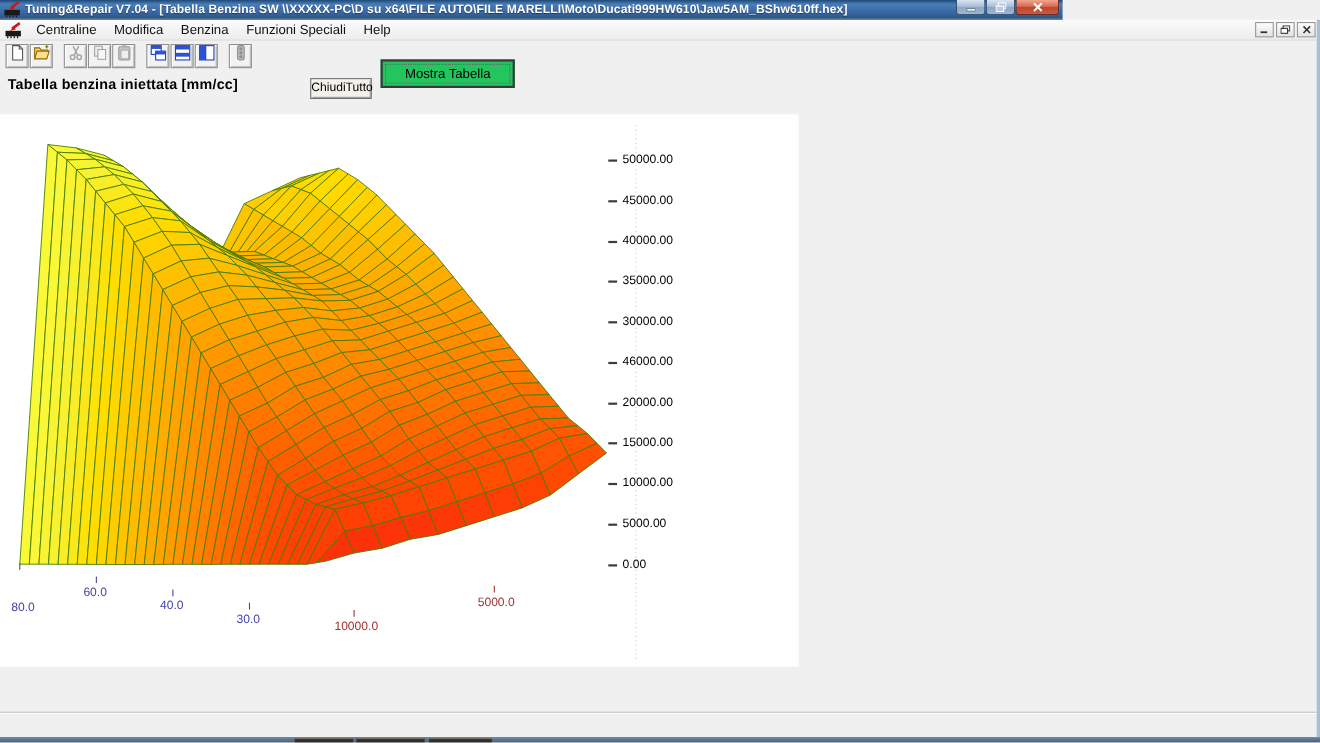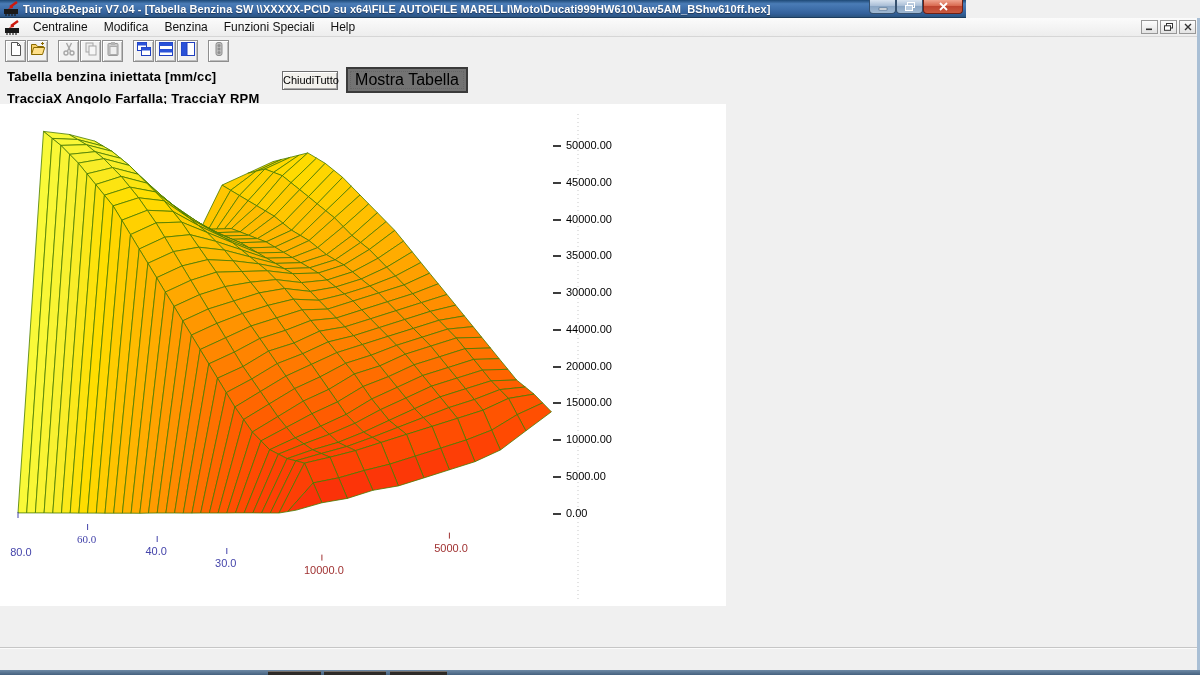--- a/index.html
+++ b/index.html
@@ -38,23 +38,23 @@
   .tb-gap { width:9px; }
   .tb-lead { width:5px; }
 
   
   .heading { position:absolute; left:7px; font-size:13px; font-weight:bold; color:#000; letter-spacing:.2px; }
   .h1 { top:69px; }
   .h2 { top:91px; }
   .btn-chiudi { position:absolute; left:282px; top:71px; width:56px; height:19px;
     background:#F2F1EC; border:1px solid #6E6E6E; box-shadow:inset 1px 1px 0 #fff, inset -1px -1px 0 #A8A8A8;
     font-size:11px; text-align:left; line-height:17px; color:#000; }
-  .btn-mostra { position:absolute; left:346px; top:67px; width:122px; height:26px;
-    background:#737373; border:2px solid #3A3A3A; padding:2px;
-    font-size:16px; color:#000; }
+  .btn-mostra { position:absolute; left:346px; top:54px; width:122px; height:26px;
+    background:#22c55e; border:2px solid #3A3A3A; padding:2px;
+    font-size:12px; color:#000; }
   .btn-mostra .inner { width:100%; height:100%; border:1px dotted #666;
     display:flex; align-items:center; justify-content:center; }
 
   
   .plot-panel { position:absolute; left:0; top:104px; width:726px; height:502px; background:#fff; }
   .plot-panel svg { position:absolute; left:0; top:0; }
   .ztick-dash { position:absolute; width:8px; height:2px; background:#3C3C3C; }
   .ztick-label { position:absolute; font-size:11px; color:#000; white-space:nowrap; }
   .xtick-label { position:absolute; font-size:11px; color:#4444AA; white-space:nowrap; transform:translateX(-55%); }
   .ytick-label { position:absolute; font-size:11px; color:#A03232; white-space:nowrap; transform:translateX(-45%); }
@@ -210,21 +210,20 @@
       <span><svg width="16" height="16" viewBox="0 0 16 16">
             <rect x="5" y="1.5" width="6" height="13" rx="2" fill="#BDBDBD" stroke="#8E8E8E"></rect>
             <circle cx="8" cy="4.5" r="1.5" fill="#8E8E8E"></circle>
             <circle cx="8" cy="8" r="1.5" fill="#8E8E8E"></circle>
             <circle cx="8" cy="11.5" r="1.5" fill="#8E8E8E"></circle>
           </svg></span>
     </div>
   </div>
 
   <div class="heading h1">Tabella benzina iniettata  [mm/cc]</div>
-  <div class="heading h2">TracciaX Angolo Farfalla; TracciaY RPM</div>
 
   <div class="btn-chiudi">ChiudiTutto</div>
   <div class="btn-mostra">
     <div class="inner">Mostra Tabella</div>
   </div>
 
   <div class="plot-panel" id="plotPanel">
     <svg id="chartSvg" width="726" height="502" viewBox="0 0 726 502">
         <line x1="578" y1="10" x2="578" y2="496" stroke="#C9C9C9" stroke-dasharray="1,3"></line>
         <polygon points="247.5,69.4 256.2,67.2 281.7,55.4 273.0,57.6" fill="rgb(255,211,0)" stroke="#477B00" stroke-width="0.8" stroke-linejoin="round"></polygon>
@@ -548,37 +547,37 @@
         <polygon points="279.0,409.0 287.7,407.6 313.2,378.9 304.5,359.1" fill="rgb(253,63,5)" stroke="#477B00" stroke-width="0.8" stroke-linejoin="round"></polygon>
         <polygon points="287.7,407.6 296.4,406.1 321.9,398.8 313.2,378.9" fill="rgb(251,50,9)" stroke="#477B00" stroke-width="0.8" stroke-linejoin="round"></polygon>
         <line x1="18" y1="408" x2="18" y2="414" stroke="#4444AA"></line>
         <line x1="87.6" y1="420" x2="87.6" y2="426" stroke="#4444AA"></line>
         <line x1="157.2" y1="432" x2="157.2" y2="438" stroke="#4444AA"></line>
         <line x1="226.79999999999998" y1="444" x2="226.79999999999998" y2="450" stroke="#4444AA"></line>
         <line x1="321.9" y1="450.6" x2="321.9" y2="456.6" stroke="#A03232"></line>
         <line x1="449.4" y1="428.6" x2="449.4" y2="434.6" stroke="#A03232"></line>
       </svg>
   <div class="xtick-label" style="left: 22px; top: 417px; margin-top: 25px;">80.0</div>
-      <div class="xtick-label" style="left: 87.6px; top: 429px; font-family: Liberation Serif, serif;">60.0</div>
+      <div class="xtick-label" style="left: 87.6px; top: 429px;">60.0</div>
       <div class="xtick-label" style="left: 157.2px; top: 441px;">40.0</div>
       <div class="xtick-label" style="left: 226.8px; top: 453px;">30.0</div>
       <div class="ytick-label" style="left: 321.9px; top: 459.6px;">10000.0</div>
       <div class="ytick-label" style="left: 449.4px; top: 437.6px;">5000.0</div>
       <div class="ztick-dash" style="left: 553px; top: 408.5px;"></div>
       <div class="ztick-label" style="left: 566px; top: 402.5px;">0.00</div>
       <div class="ztick-dash" style="left: 553px; top: 371.75px;"></div>
       <div class="ztick-label" style="left: 566px; top: 365.75px;">5000.00</div>
       <div class="ztick-dash" style="left: 553px; top: 335px;"></div>
       <div class="ztick-label" style="left: 566px; top: 329px;">10000.00</div>
       <div class="ztick-dash" style="left: 553px; top: 298.25px;"></div>
       <div class="ztick-label" style="left: 566px; top: 292.25px;">15000.00</div>
       <div class="ztick-dash" style="left: 553px; top: 261.5px;"></div>
       <div class="ztick-label" style="left: 566px; top: 255.5px;">20000.00</div>
       <div class="ztick-dash" style="left: 553px; top: 224.75px;"></div>
-      <div class="ztick-label" style="left: 566px; top: 218.75px;">44000.00</div>
+      <div class="ztick-label" style="left: 566px; top: 218.75px;">46000.00</div>
       <div class="ztick-dash" style="left: 553px; top: 188px;"></div>
       <div class="ztick-label" style="left: 566px; top: 182px;">30000.00</div>
       <div class="ztick-dash" style="left: 553px; top: 151.25px;"></div>
       <div class="ztick-label" style="left: 566px; top: 145.25px;">35000.00</div>
       <div class="ztick-dash" style="left: 553px; top: 114.5px;"></div>
       <div class="ztick-label" style="left: 566px; top: 108.5px;">40000.00</div>
       <div class="ztick-dash" style="left: 553px; top: 77.75px;"></div>
       <div class="ztick-label" style="left: 566px; top: 71.75px;">45000.00</div>
       <div class="ztick-dash" style="left: 553px; top: 41px;"></div>
       <div class="ztick-label" style="left: 566px; top: 35px;">50000.00</div>

